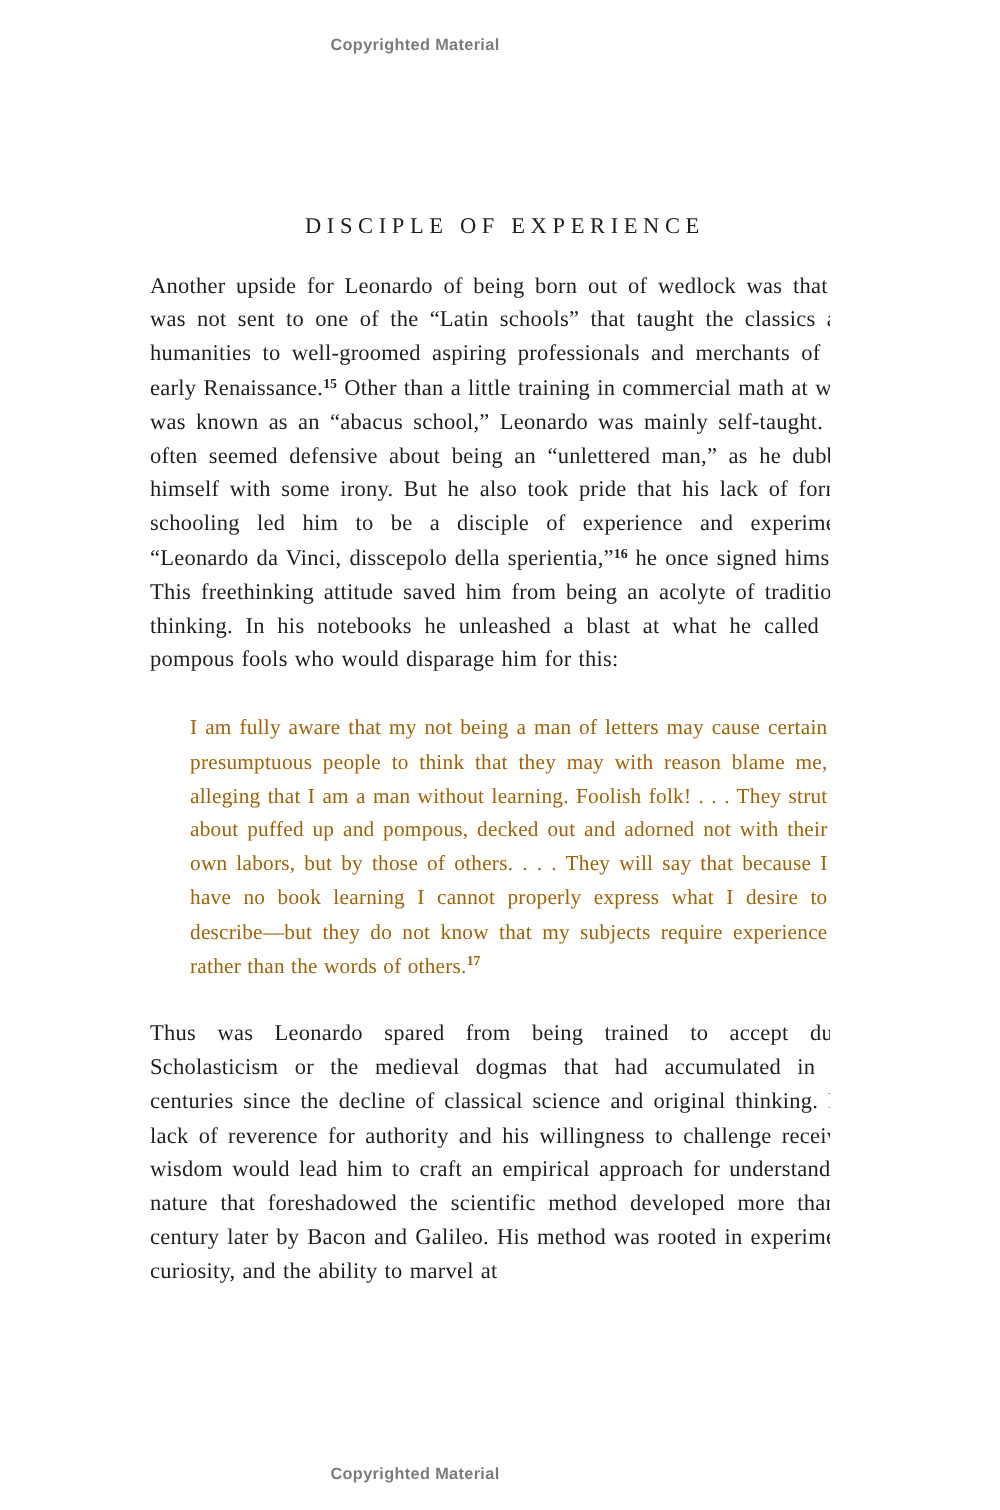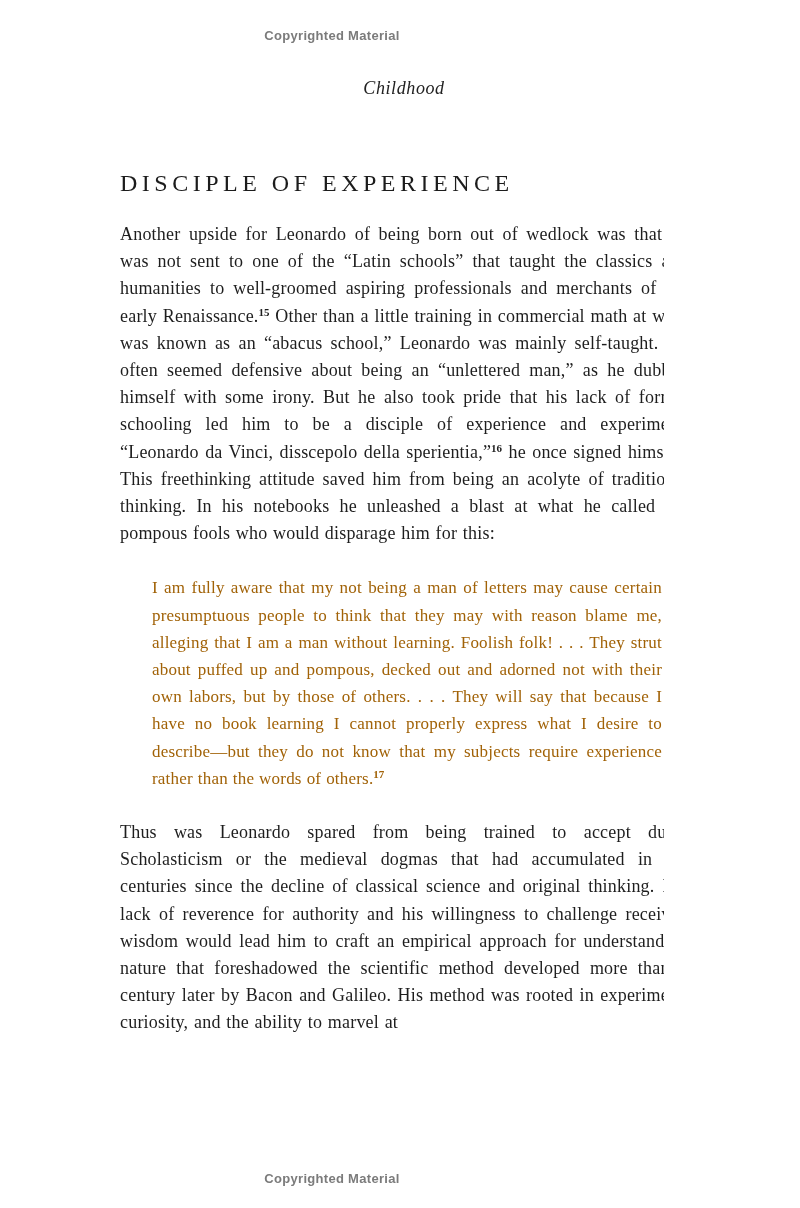--- a/index.html
+++ b/index.html
@@ -64,21 +64,22 @@
     margin: 0;
     text-align: justify;
     font-size: 18px;
     line-height: 27.2px;
     letter-spacing: 0.2px;
     word-spacing: 1px;
     color: #1e1e1e;
   }
   .section-heading {
     margin: 44px 0 24px 0;
-    font-size: 24px;
+    text-align: center;
+    font-size: 18px;
     font-weight: normal;
     letter-spacing: 4.5px;
     color: #1c1c1c;
   }
   .quote {
     margin: 27px 26px 27px 32px;
     text-align: justify;
     font-size: 17px;
     line-height: 27.2px;
     letter-spacing: 0.2px;
@@ -96,24 +97,20 @@
   }
   .italic-phrase { }
 </style>
 </head>
 <body>
 
 <div class="page">
 
   <div class="copyright copyright-top">Copyrighted Material</div>
 
-  <div class="running-header">
-    <span class="chapter-title">Childhood</span>
-    <span class="page-number">17</span>
-  </div>
 
   <div class="content">
 
 
     <h2 class="section-heading">DISCIPLE OF EXPERIENCE</h2>
 
     <p class="para"><span>Another upside for Leonardo of being born out of wedlock was that he was not sent to one of the “Latin schools” that taught the classics and humanities to well-groomed aspiring professionals and merchants of the early Renaissance.</span><sup class="footnote">15</sup><span> Other than a little training in commercial math at what was known as an “abacus school,” Leonardo was mainly self-taught. He often seemed defensive about being an “unlettered man,” as he dubbed himself with some irony. But he also took pride that his lack of formal schooling led him to be a disciple of experience and experiment. “</span><span class="italic-phrase">Leonardo da Vinci, disscepolo della sperientia,</span><span>”</span><sup class="footnote">16</sup><span> he once signed himself. This freethinking attitude saved him from being an acolyte of traditional thinking. In his notebooks he unleashed a blast at what he called the pompous fools who would disparage him for this:</span></p>
 
     <blockquote class="quote"><span>I am fully aware that my not being a man of letters may cause certain presumptuous people to think that they may with reason blame me, alleging that I am a man without learning. Foolish folk! . . . They strut about puffed up and pompous, decked out and adorned not with their own labors, but by those of others. . . . They will say that because I have no book learning I cannot properly express what I desire to describe—but they do not know that my subjects require experience rather than the words of others.</span><sup class="footnote">17</sup></blockquote>
 

